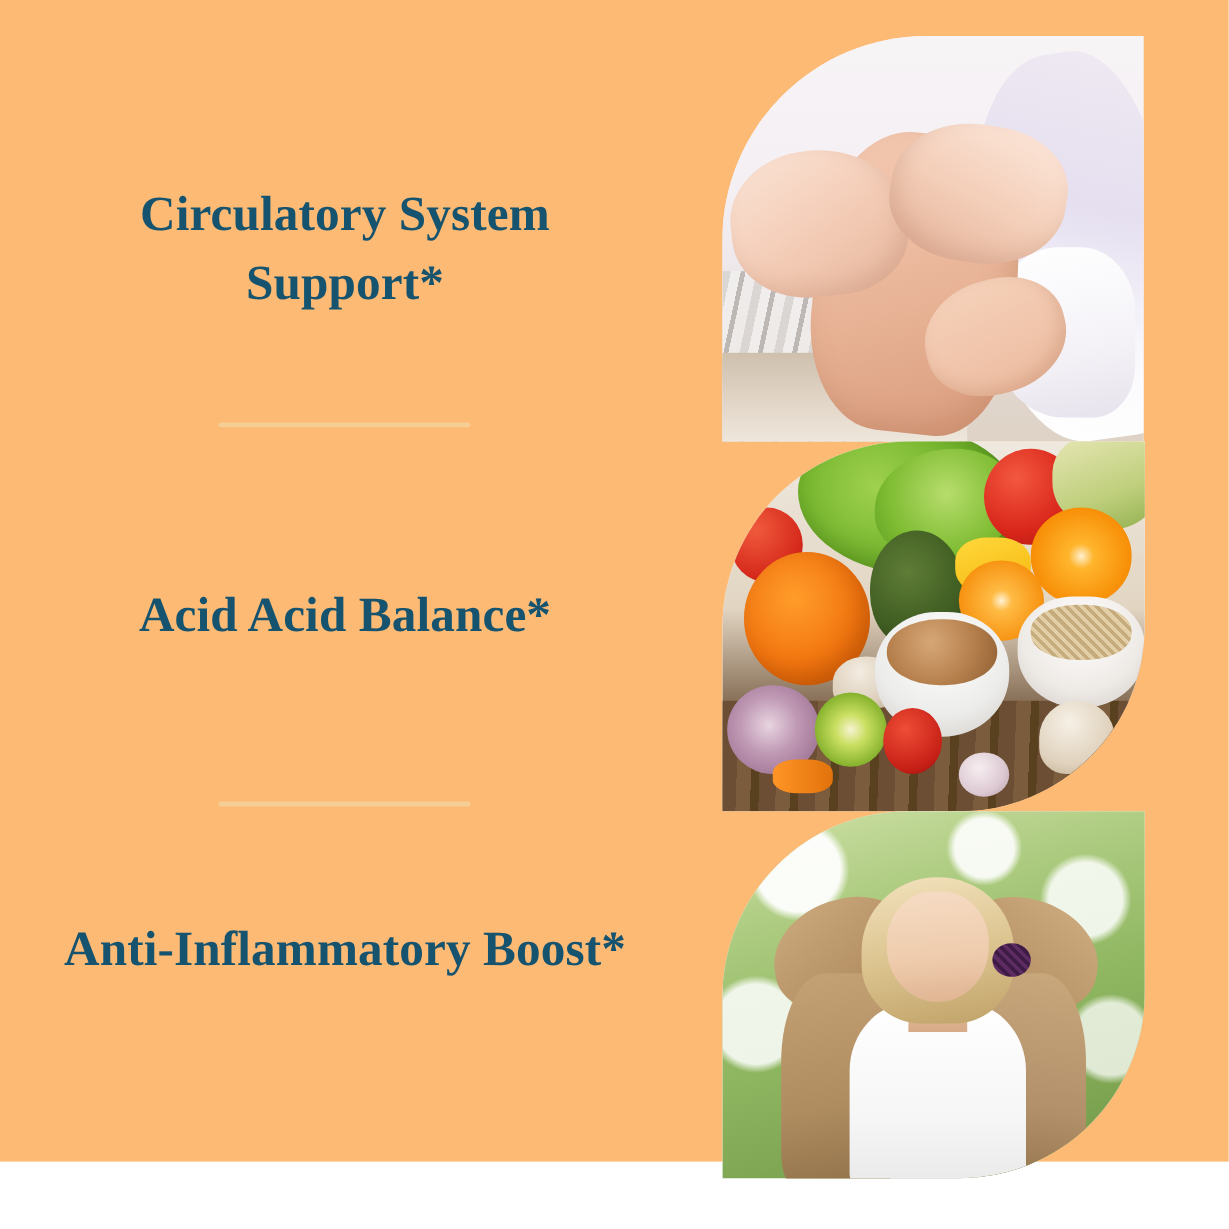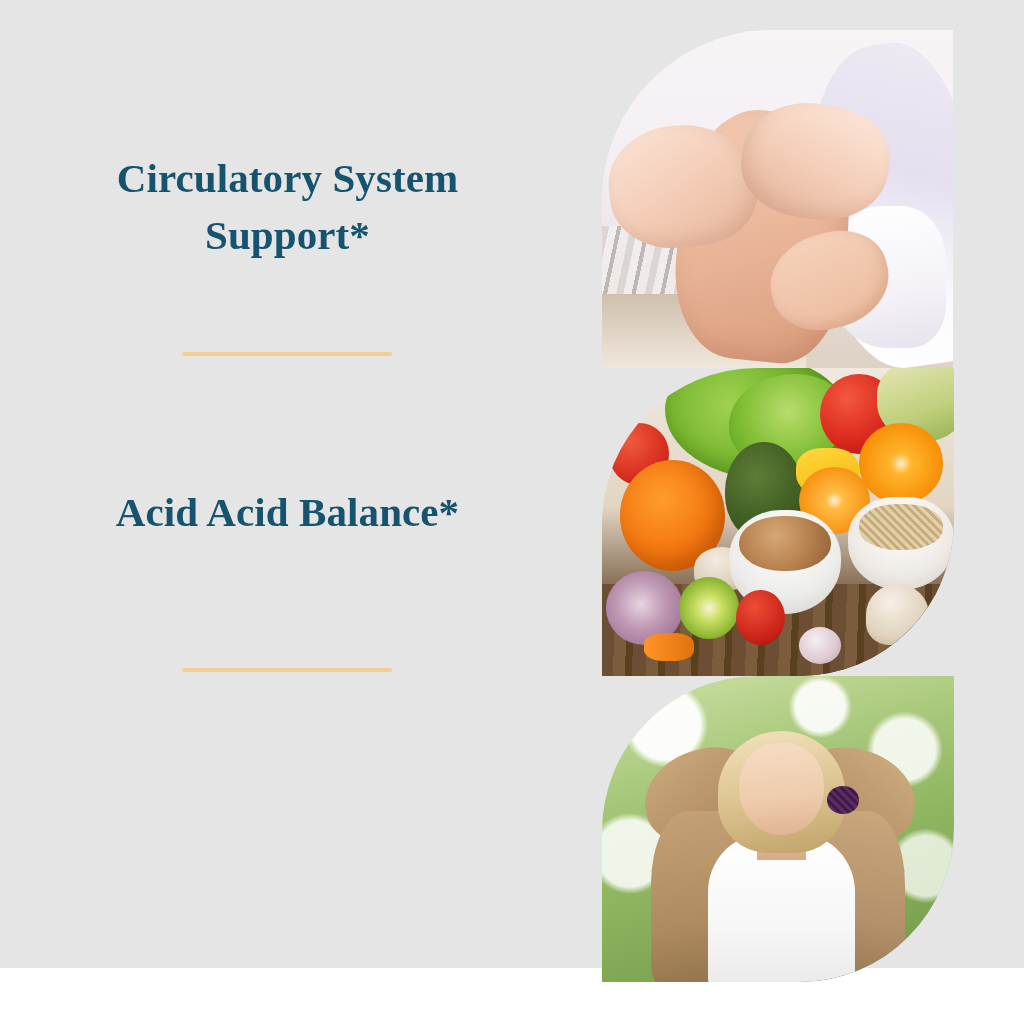--- a/index.html
+++ b/index.html
@@ -12,21 +12,21 @@
     height: 1024px;
     overflow: hidden;
     font-family: "Liberation Serif", "DejaVu Serif", serif;
     position: relative;
   }
 
   .page {
     position: relative;
     width: 1024px;
     height: 968px;
-    background: #e5e5e5;
+    background: #fdba74;
   }
 
   
   .benefits-column {
     position: absolute;
     left: 0;
     top: 0;
     width: 575px;
     height: 1024px;
   }
@@ -371,20 +371,23 @@
     </div>
 
     <div class="divider d1"></div>
 
     <div class="benefit-block b2">
       <h2 class="benefit-title">Acid Acid Balance*</h2>
     </div>
 
     <div class="divider d2"></div>
 
+    <div class="benefit-block b3">
+      <h2 class="benefit-title">Anti-Inflammatory Boost*</h2>
+    </div>
 
   </div>
 
   <div class="image-stack">
 
     <div class="photo p1" aria-label="Hands massaging a bare foot while seated on a bed">
       <div class="art art-massage">
         <span class="bedding"></span>
         <span class="mattress"></span>
         <span class="leg-right"></span>

